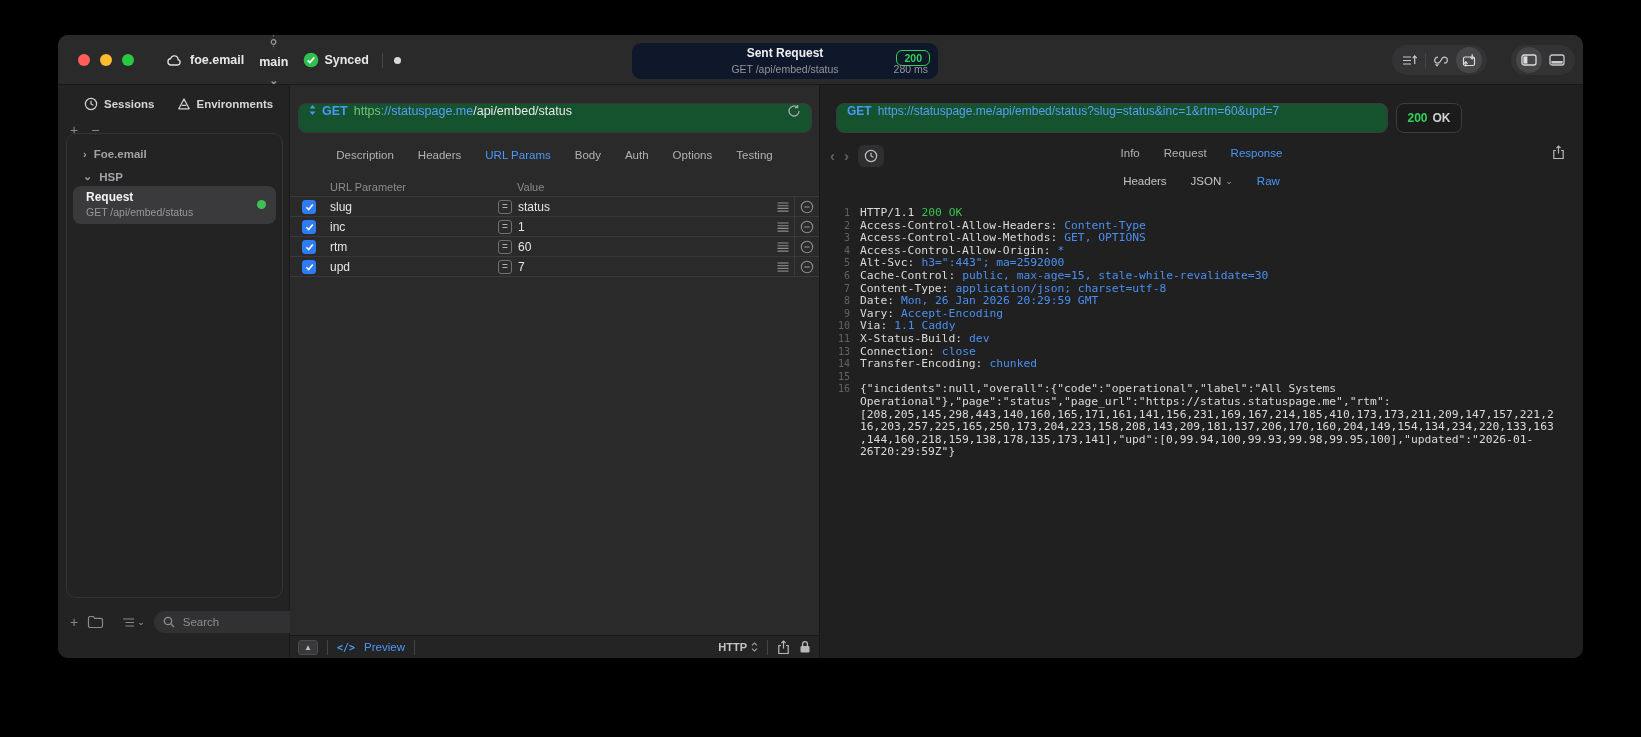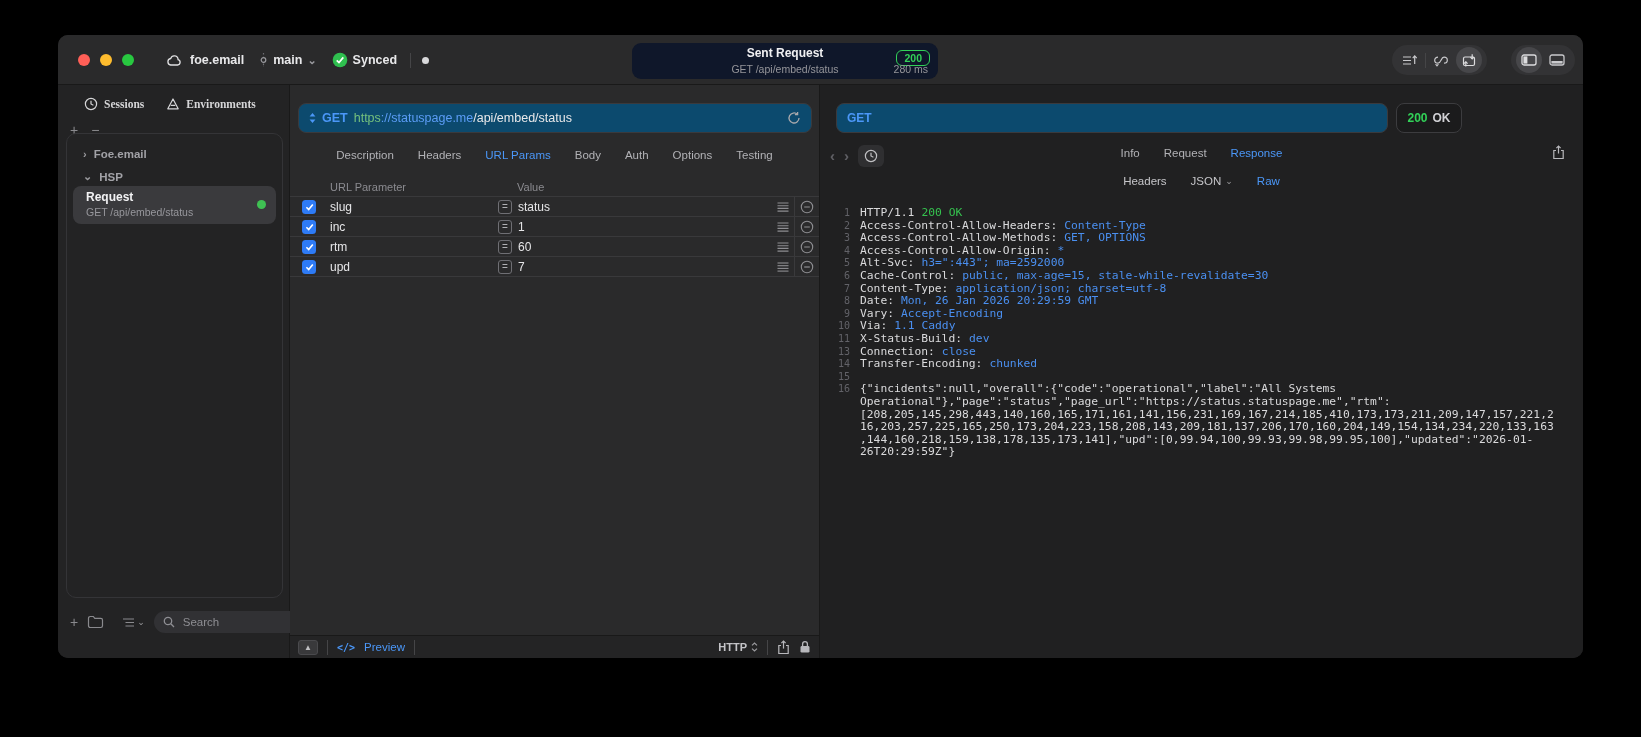--- a/index.html
+++ b/index.html
@@ -31,40 +31,40 @@
   .icon-btn{width:26px;height:26px;border-radius:13px;display:flex;align-items:center;justify-content:center;}
   .icon-btn.hl{background:#47474a;}
 
   
   .content{position:absolute;top:50px;left:0;right:0;bottom:0;}
 
   
   .sidebar{position:absolute;left:0;top:0;width:232px;height:100%;background:#232324;border-right:1px solid #191919;}
   .sb-tabs{position:absolute;top:12px;left:26px;display:flex;gap:22px;align-items:center;
     font-size:11.5px;font-weight:bold;color:#d6d6d8;}
-  .sb-tab{display:flex;align-items:center;gap:6px;font-family:Liberation Serif, serif;}
+  .sb-tab{display:flex;align-items:center;gap:6px;}
   .sb-pm{position:absolute;top:37px;left:12px;display:flex;gap:13px;color:#8a8a8e;font-size:14px;}
   .sb-panel{position:absolute;left:8px;right:6px;top:48px;bottom:60px;border:1px solid #343437;border-radius:10px;}
   .tree-row{position:absolute;left:16px;display:flex;align-items:center;gap:7px;color:#a2a2a7;
     font-size:11.5px;font-weight:bold;}
   .req-card{position:absolute;left:6px;right:6px;top:52px;height:38px;background:#3a3a3d;border-radius:8px;}
   .req-title{position:absolute;left:13px;top:4px;font-size:12px;font-weight:bold;color:#f2f2f4;}
   .req-sub{position:absolute;left:13px;top:20px;font-size:10.5px;color:#97979c;}
   .req-dot{position:absolute;right:10px;top:14px;width:9px;height:9px;border-radius:50%;background:#3fc153;}
   .sb-bottom{position:absolute;bottom:24px;left:12px;right:10px;height:24px;display:flex;align-items:center;gap:9px;}
   .search-pill{flex:1;height:22px;background:#313134;border-radius:11px;display:flex;align-items:center;
     gap:6px;padding:0 9px;}
   .search-pill input{flex:1;background:transparent;border:none;outline:none;color:#dcdcde;font-size:11.5px;
     font-family:"Liberation Sans",sans-serif;}
   .search-pill input::placeholder{color:#8e8e93;}
 
   
   .request-pane{position:absolute;left:232px;top:0;width:530px;height:100%;background:#2a2a2b;border-right:1px solid #191919;}
-  .urlbar{position:absolute;height:30px;background:#0c4a6e;border:1px solid #3a3a3d;border-radius:8px;
-    display:flex;align-items:center;padding:0 10px;gap:6px;font-size:12.5px;white-space:nowrap;overflow:hidden;}
+  .urlbar{position:absolute;height:30px;background:#14532d;border:1px solid #3a3a3d;border-radius:8px;
+    display:flex;align-items:flex-start;padding:0 10px;gap:6px;font-size:12.5px;white-space:nowrap;overflow:hidden;}
   .m-urlbar{left:8px;top:18px;width:514px;}
   .method{color:#4b97f8;font-weight:bold;}
   .u-scheme{color:#74c07d;} .u-host{color:#5b9cf6;} .u-path{color:#e8e8ea;}
   .m-refresh{margin-left:auto;}
   .tabs-row{position:absolute;left:0;right:0;display:flex;justify-content:center;gap:24px;
     font-size:11.5px;color:#b2b2b6;}
   .m-tabs{top:64px;}
   .tabs-row .active{color:#4b97f8;}
   .m-thead{position:absolute;left:0;right:0;top:96px;height:16px;border-bottom:1px solid #39393b;
     font-size:11px;color:#8b8b90;}
@@ -122,21 +122,21 @@
     <div class="tl y"></div>
     <div class="tl g"></div>
 
     <div class="tb-left">
       <span>
         <svg width="17" height="13" viewBox="0 0 17 13">
             <path d="M4.6 11h7a2.7 2.7 0 0 0 .5-5.3A3.8 3.8 0 0 0 4.7 4.5 3.3 3.3 0 0 0 4.6 11z" fill="none" stroke="#e0e0e2" stroke-width="1.3"></path>
           </svg>
       </span>
       <span>foe.email</span>
-      <span class="grp" style="margin-left:8px;">
+      <span class="grp" style="margin-left:8px;flex-direction:column;">
         <span>
           <svg width="9" height="16" viewBox="0 0 9 16">
               <circle cx="4.5" cy="8" r="2.3" fill="none" stroke="#9a9a9e" stroke-width="1.2"></circle>
               <line x1="4.5" y1="1" x2="4.5" y2="4.4" stroke="#6f6f74" stroke-width="1.2" stroke-dasharray="1.6 1.6"></line>
               <line x1="4.5" y1="11.6" x2="4.5" y2="15" stroke="#6f6f74" stroke-width="1.2" stroke-dasharray="1.6 1.6"></line>
             </svg>
         </span>
         <span>main</span>
         <span class="dim-chev">⌄</span>
       </span>
@@ -453,20 +453,21 @@
               <rect x="1.5" y="6" width="9" height="6.6" rx="1.4" fill="#b8b8bc"></rect>
               <path d="M3.6 6V4.1a2.4 2.4 0 0 1 4.8 0V6" fill="none" stroke="#b8b8bc" stroke-width="1.3"></path>
             </svg>
         </span>
       </div>
     </section>
 
     <section class="response-pane">
       <div class="urlbar r-urlbar">
         <span class="method">GET</span>
+        <span class="u-full">https://statuspage.me/api/embed/status?slug=status&amp;inc=1&amp;rtm=60&amp;upd=7</span>
       </div>
       <div class="r-status">
         <span class="sc">200</span>
         <span class="st">OK</span>
       </div>
 
       <div class="r-nav">
         <span class="nav-arrow">‹</span>
         <span class="nav-arrow">›</span>
         <span class="hist-box">

